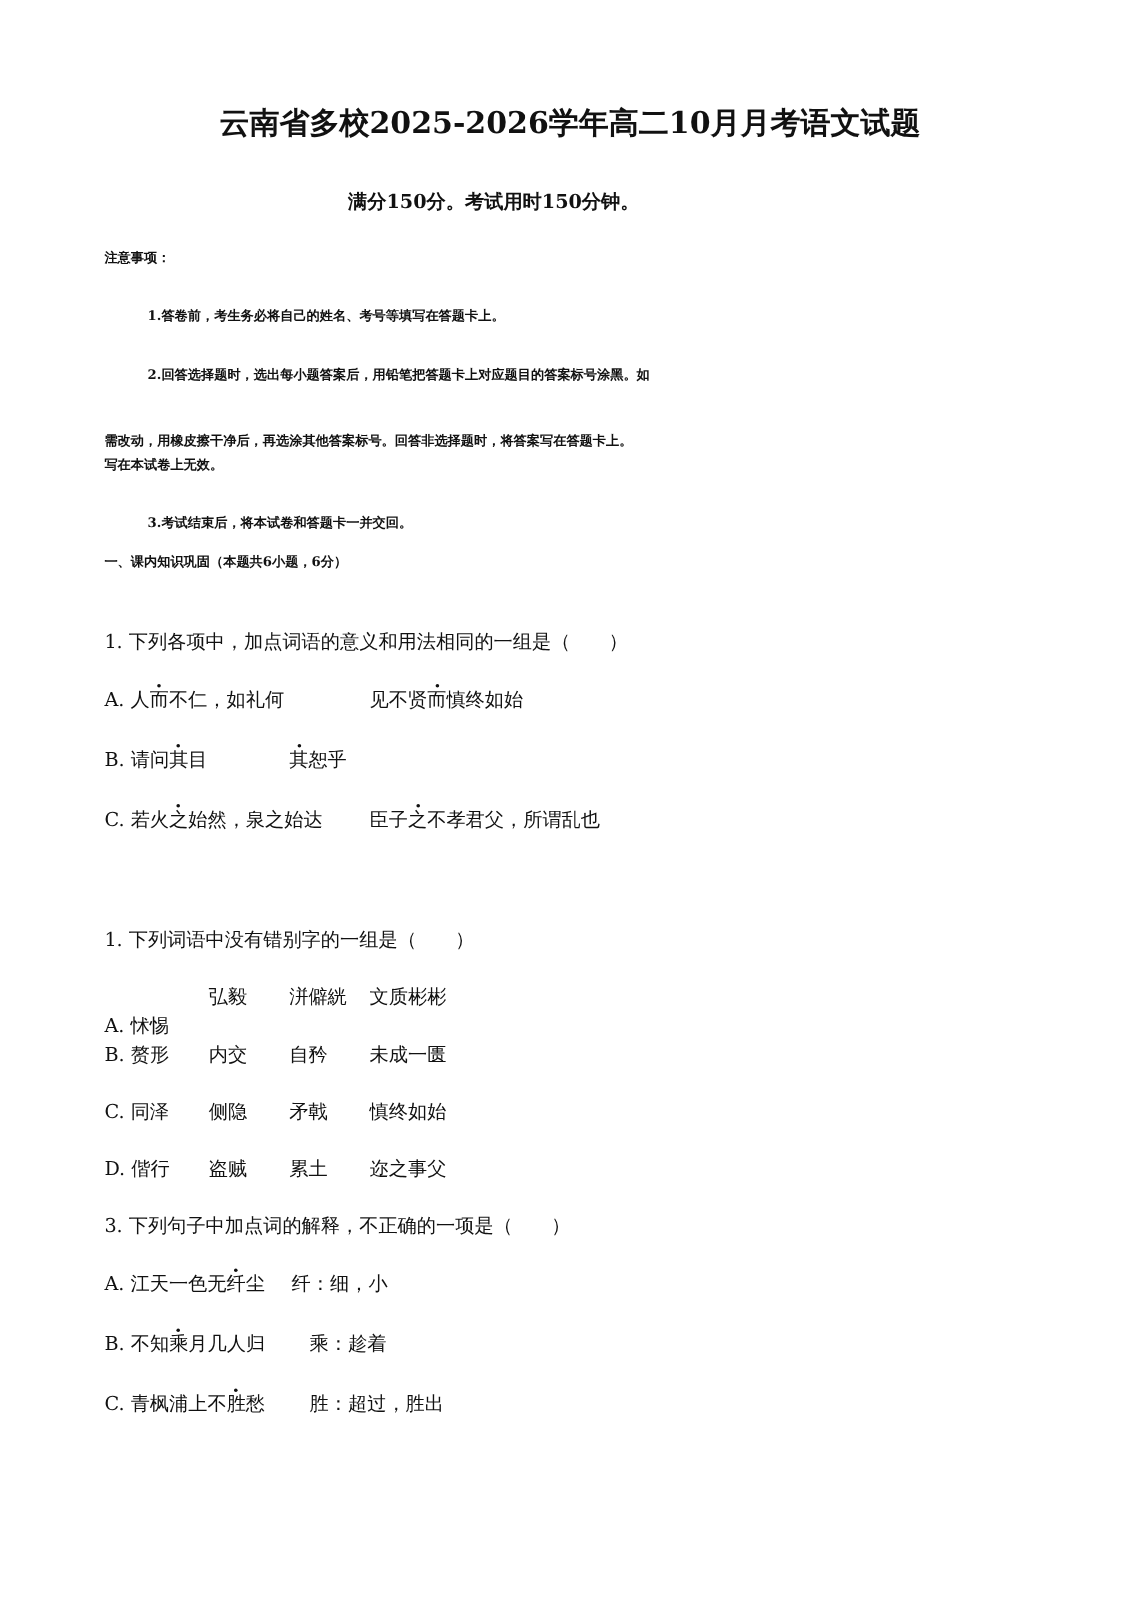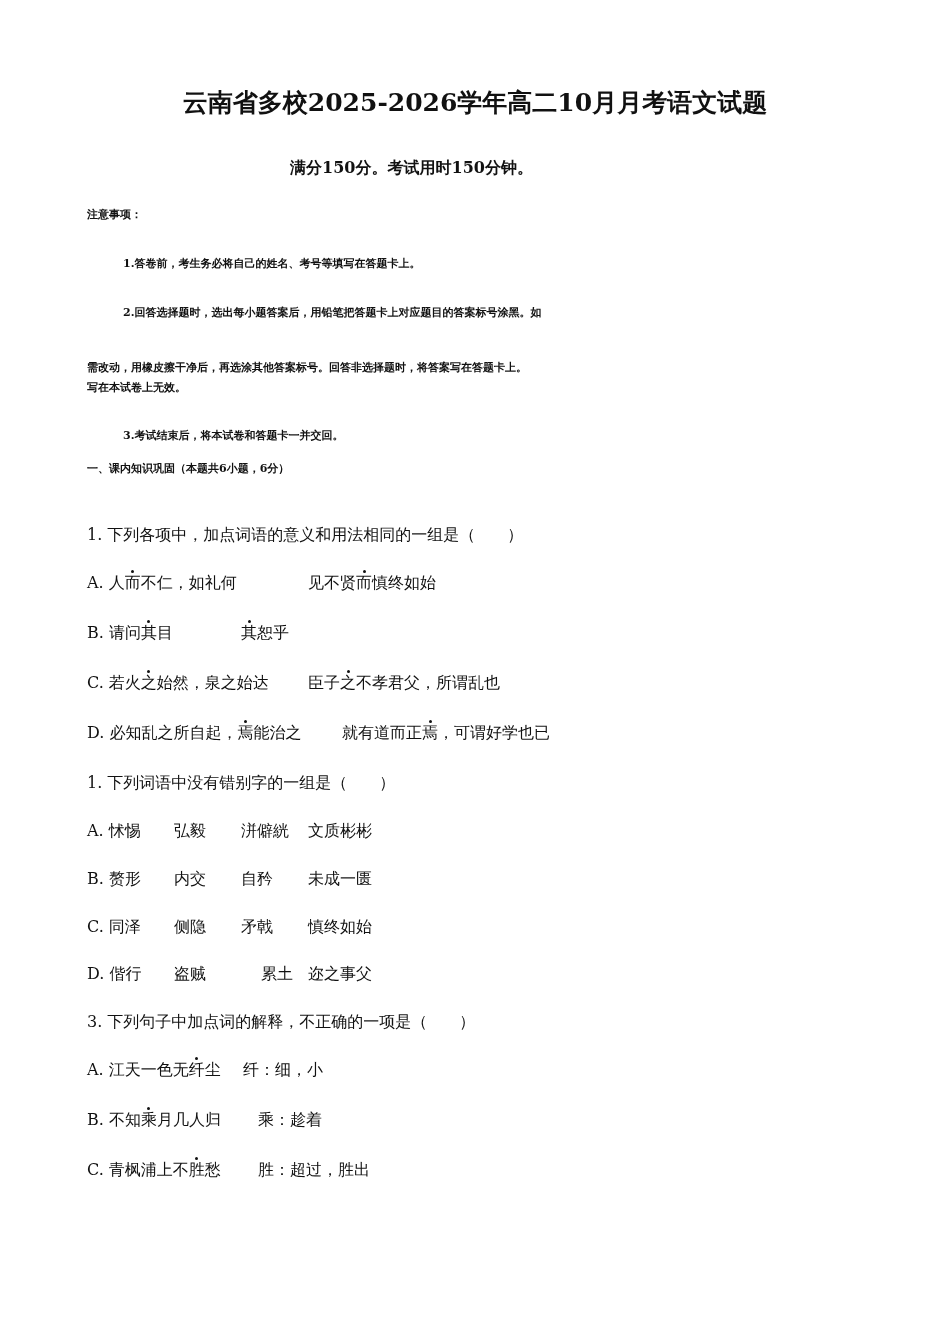--- a/index.html
+++ b/index.html
@@ -60,54 +60,45 @@
   <div class="line" style="top:673px; width:800px; height:22px;">
     <span class="col" style="left:0;">
       <span>C.</span>
       <span>若火</span><span class="dot">之</span><span>始然，泉之始达</span>
     </span>
     <span class="col" style="left:221px;">
       <span>臣子</span><span class="dot">之</span><span>不孝君父，所谓乱也</span>
     </span>
   </div>
 
-  <div class="line" style="top:723px; width:800px; height:22px;">
-    <span class="col" style="left:0;">
-      <span>D.</span>
-      <span>必知乱之所自起，</span><span class="dot">焉</span><span>能治之</span>
-    </span>
-    <span class="col" style="left:255px;">
-      <span>就有道而正</span><span class="dot">焉</span><span>，可谓好学也已</span>
-    </span>
-  </div>
 
   <div class="line" style="top:773px;">1. 下列词语中没有错别字的一组是（　　）</div>
 
   <div class="line" style="top:821px; width:800px; height:22px;">
-    <span class="col" style="left:0;"><span>A.</span> <span>怵惕</span></span>
+    <span class="col" style="left:0;margin-top:24px;"><span>A.</span> <span>怵惕</span></span>
     <span class="col" style="left:87px;">弘毅</span>
     <span class="col" style="left:154px;">洴僻絖</span>
     <span class="col" style="left:221px;">文质彬彬</span>
   </div>
   <div class="line" style="top:869px; width:800px; height:22px;">
     <span class="col" style="left:0;"><span>B.</span> <span>赘形</span></span>
     <span class="col" style="left:87px;">内交</span>
     <span class="col" style="left:154px;">自矜</span>
     <span class="col" style="left:221px;">未成一匮</span>
   </div>
   <div class="line" style="top:917px; width:800px; height:22px;">
     <span class="col" style="left:0;text-align:center;"><span>C.</span> <span>同泽</span></span>
     <span class="col" style="left:87px;">侧隐</span>
     <span class="col" style="left:154px;">矛戟</span>
     <span class="col" style="left:221px;">慎终如始</span>
   </div>
   <div class="line" style="top:964px; width:800px; height:22px;">
     <span class="col" style="left:0;"><span>D.</span> <span>偕行</span></span>
     <span class="col" style="left:87px;">盗贼</span>
-    <span class="col" style="left:154px;margin-left:20px;">累土</span>
+    <span class="col" style="left:154px;">累土</span>
     <span class="col" style="left:221px;">迩之事父</span>
   </div>
 
   <div class="line" style="top:1012px;">3. 下列句子中加点词的解释，不正确的一项是（　　）</div>
 
   <div class="line" style="top:1060px; width:800px; height:22px;">
     <span class="col" style="left:0;">
       <span>A.</span>
       <span>江天一色无</span><span class="dot">纤</span><span>尘</span>
     </span>

